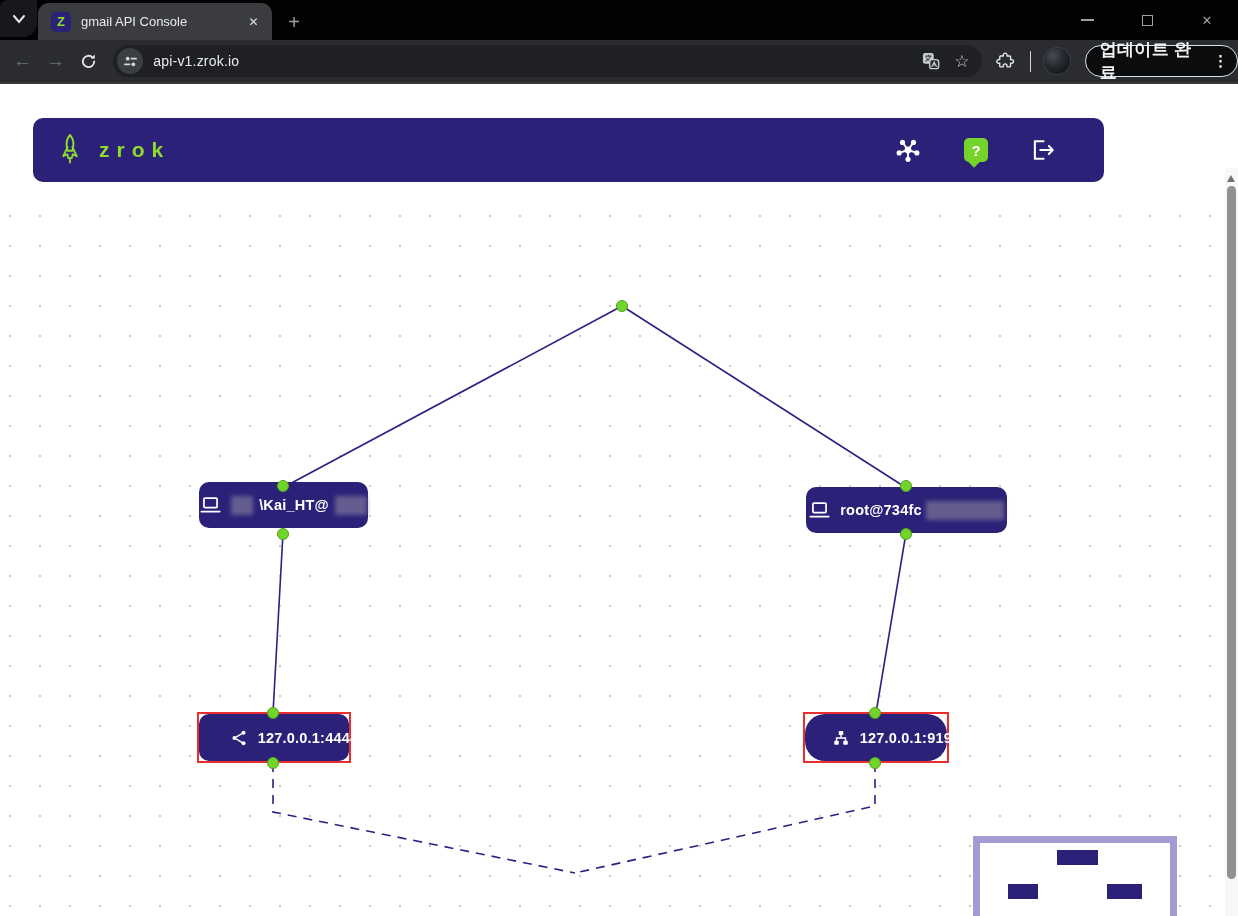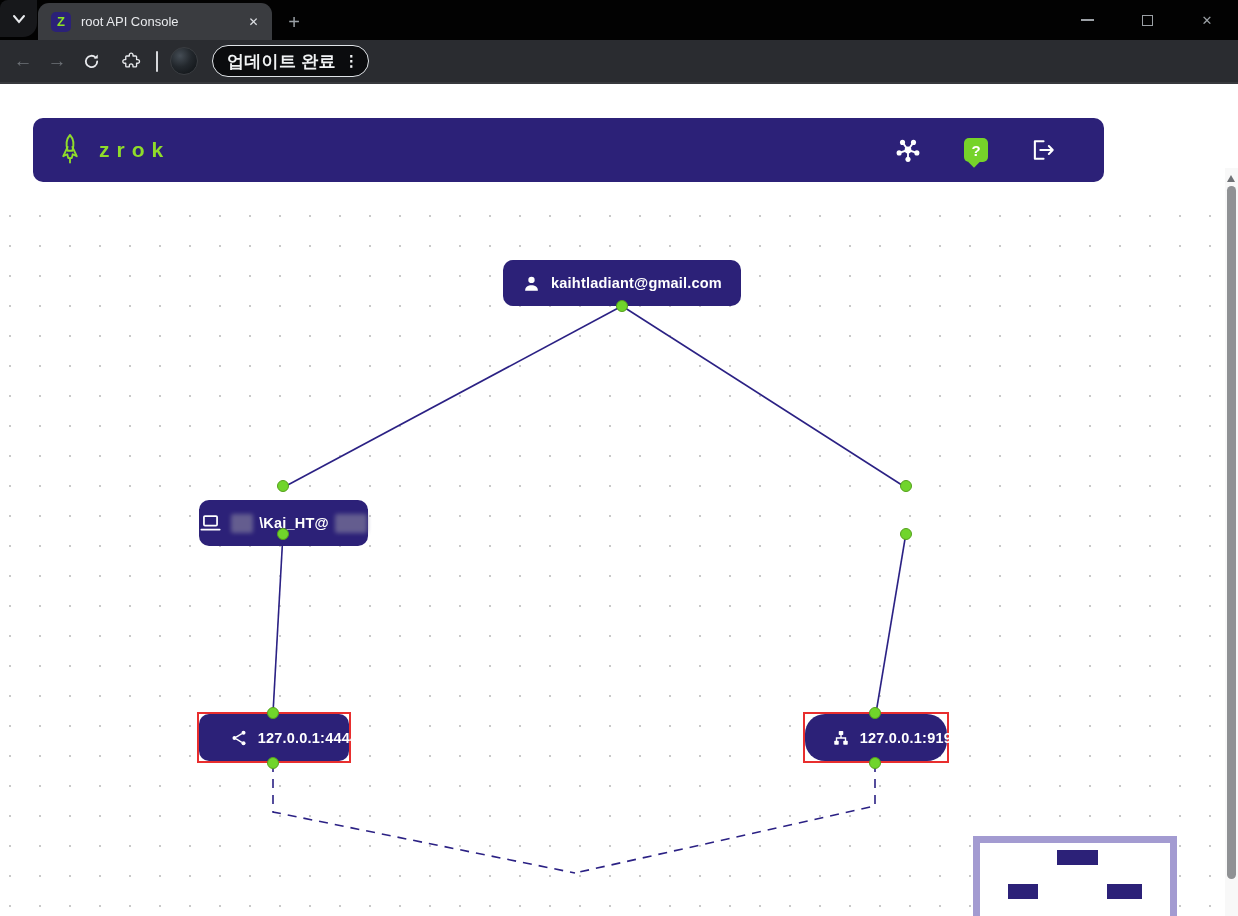--- a/index.html
+++ b/index.html
@@ -99,21 +99,21 @@
 <div id="screen">
 
   <div id="titlebar">
     <div id="tab-search">
       <svg width="16" height="12" viewBox="0 0 16 12">
         <polyline points="3,3 8,9 13,3" fill="none" stroke="#e8eaed" stroke-width="2" stroke-linecap="round"></polyline>
       </svg>
     </div>
     <div id="tab">
       <div class="favicon">Z</div>
-      <span id="tab-title">root API Console</span>
+      <span id="tab-title">gmail API Console</span>
       <span id="tab-close">✕</span>
     </div>
     <div id="new-tab">+</div>
     <div id="win-controls">
       <div class="win-btn">
           <div class="min-bar"></div>
         </div>
       <div class="win-btn">
           <div class="max-box"></div>
         </div>
@@ -123,20 +123,40 @@
 
   <div id="toolbar">
     <span class="nav-arrow" style="margin-left:6px">←</span>
     <span class="nav-arrow">→</span>
     <span id="reload-btn">
       <svg width="19" height="19" viewBox="0 0 20 20">
         <path d="M16 10a6 6 0 1 1-1.7-4.2" fill="none" stroke="#e8eaed" stroke-width="1.9" stroke-linecap="round"></path>
         <path d="M16.6 2.6v4.2h-4.2z" fill="#e8eaed"></path>
       </svg>
     </span>
+    <div id="omnibox">
+      <div id="site-info">
+        <svg width="15" height="15" viewBox="0 0 16 16">
+          <circle cx="5" cy="5" r="2" fill="#d5d7da"></circle>
+          <line x1="9" y1="5" x2="14" y2="5" stroke="#d5d7da" stroke-width="1.8" stroke-linecap="round"></line>
+          <line x1="2" y1="11" x2="7" y2="11" stroke="#d5d7da" stroke-width="1.8" stroke-linecap="round"></line>
+          <circle cx="11" cy="11" r="2" fill="#d5d7da"></circle>
+        </svg>
+      </div>
+      <span id="url-text">api-v1.zrok.io</span>
+      <span class="omni-icon">
+        <svg width="18" height="18" viewBox="0 0 20 20">
+          <rect x="1" y="1" width="12" height="12" rx="2.5" fill="#c8cbcf"></rect>
+          <path d="M4 4.6h6 M7 3.4v1.2 M9.4 4.6c-.6 2.6-2.6 4.6-5.2 5.4 M4.8 6.4c.9 1.9 2.8 3.2 4.8 3.6" stroke="#2a2c30" stroke-width="1.1" fill="none" stroke-linecap="round"></path>
+          <rect x="8.5" y="8.5" width="10" height="10" rx="2.5" fill="#2a2c30" stroke="#c8cbcf" stroke-width="1.6"></rect>
+          <path d="M11 16l2.5-5 2.5 5 M11.9 14.4h3.2" stroke="#c8cbcf" stroke-width="1.2" fill="none" stroke-linecap="round"></path>
+        </svg>
+      </span>
+      <span class="omni-icon">☆</span>
+    </div>
     <span id="extensions-btn">
       <svg width="20" height="20" viewBox="0 0 24 24">
         <path d="M11 2.5a2.2 2.2 0 0 1 2.2 2.2V6h3.3a1 1 0 0 1 1 1v3.3h1.3a2.2 2.2 0 1 1 0 4.4H17.5V18a1 1 0 0 1-1 1h-3.3v-1.3a2.2 2.2 0 1 0-4.4 0V19H5.5a1 1 0 0 1-1-1v-3.3H3.2a2.2 2.2 0 1 1 0-4.4h1.3V7a1 1 0 0 1 1-1h3.3V4.7A2.2 2.2 0 0 1 11 2.5z" fill="none" stroke="#e8eaed" stroke-width="1.6" stroke-linejoin="round"></path>
       </svg>
     </span>
     <div id="toolbar-sep"></div>
     <div id="avatar"></div>
     <div id="update-pill">
       <span class="label">업데이트 완료</span>
       <span class="kebab">⋮</span>
@@ -190,41 +210,42 @@
         </div>
         <svg width="26" height="26" viewBox="0 0 24 24">
           <g fill="none" stroke="#fff" stroke-width="1.9" stroke-linecap="round" stroke-linejoin="round">
             <path d="M12.5 4H4.5v16h8"></path>
             <path d="M9.5 12h11.5 M21 12l-3.6-3.6 M21 12l-3.6 3.6"></path>
           </g>
         </svg>
       </div>
     </div>
 
-    <div class="node" style="left:503px; top:176px; width:238px; height:46px;">
-      <svg width="19" height="19" viewBox="0 0 24 24" fill="#fff">
-        <circle cx="12" cy="7.5" r="4"></circle>
-          <path d="M4 20.5c0-4 3.6-6.2 8-6.2s8 2.2 8 6.2v.5H4z"></path>
-      </svg>
-      <span>kaihtladiant@gmail.com</span>
-    </div>
     <div class="handle" style="left:622px; top:222px;"></div>
 
-    <div class="node" style="left:199px; top:416px; width:169px; height:46px;">
+    <div class="node" style="left:199px; top:398px; width:169px; height:46px;">
       <svg width="21" height="18" viewBox="0 0 24 20">
         <rect x="4.5" y="2" width="15" height="11" rx="1.2" fill="none" stroke="#fff" stroke-width="2"></rect>
         <path d="M1.5 17.5h21" stroke="#fff" stroke-width="2" stroke-linecap="round"></path>
       </svg>
       <span class="redact" style="width:22px"></span>
       <span style="margin:0 -4px">\Kai_HT@</span>
       <span class="redact" style="width:32px"></span>
     </div>
     <div class="handle" style="left:283px; top:402px;"></div>
     <div class="handle" style="left:283px; top:450px;"></div>
 
+    <div class="node" style="left:806px; top:403px; width:201px; height:46px;">
+      <svg width="21" height="18" viewBox="0 0 24 20">
+        <rect x="4.5" y="2" width="15" height="11" rx="1.2" fill="none" stroke="#fff" stroke-width="2"></rect>
+        <path d="M1.5 17.5h21" stroke="#fff" stroke-width="2" stroke-linecap="round"></path>
+      </svg>
+      <span>root@734fc</span>
+      <span class="redact" style="width:78px; margin-left:-6px"></span>
+    </div>
     <div class="handle" style="left:906px; top:402px;"></div>
     <div class="handle" style="left:906px; top:450px;"></div>
 
     <div class="selected-wrap" style="left:197px; top:628px; width:154px; height:51px;">
       <div class="node" style="border-radius:10px; margin:0;">
         <svg width="18" height="18" viewBox="0 0 24 24">
           <circle cx="18" cy="5" r="2.7" fill="#fff"></circle>
             <circle cx="6" cy="12" r="2.7" fill="#fff"></circle>
           <circle cx="18" cy="19" r="2.7" fill="#fff"></circle>
           <path d="M8.2 13.3l7.6 4.5 M8.2 10.7l7.6-4.5" stroke="#fff" stroke-width="2"></path>

